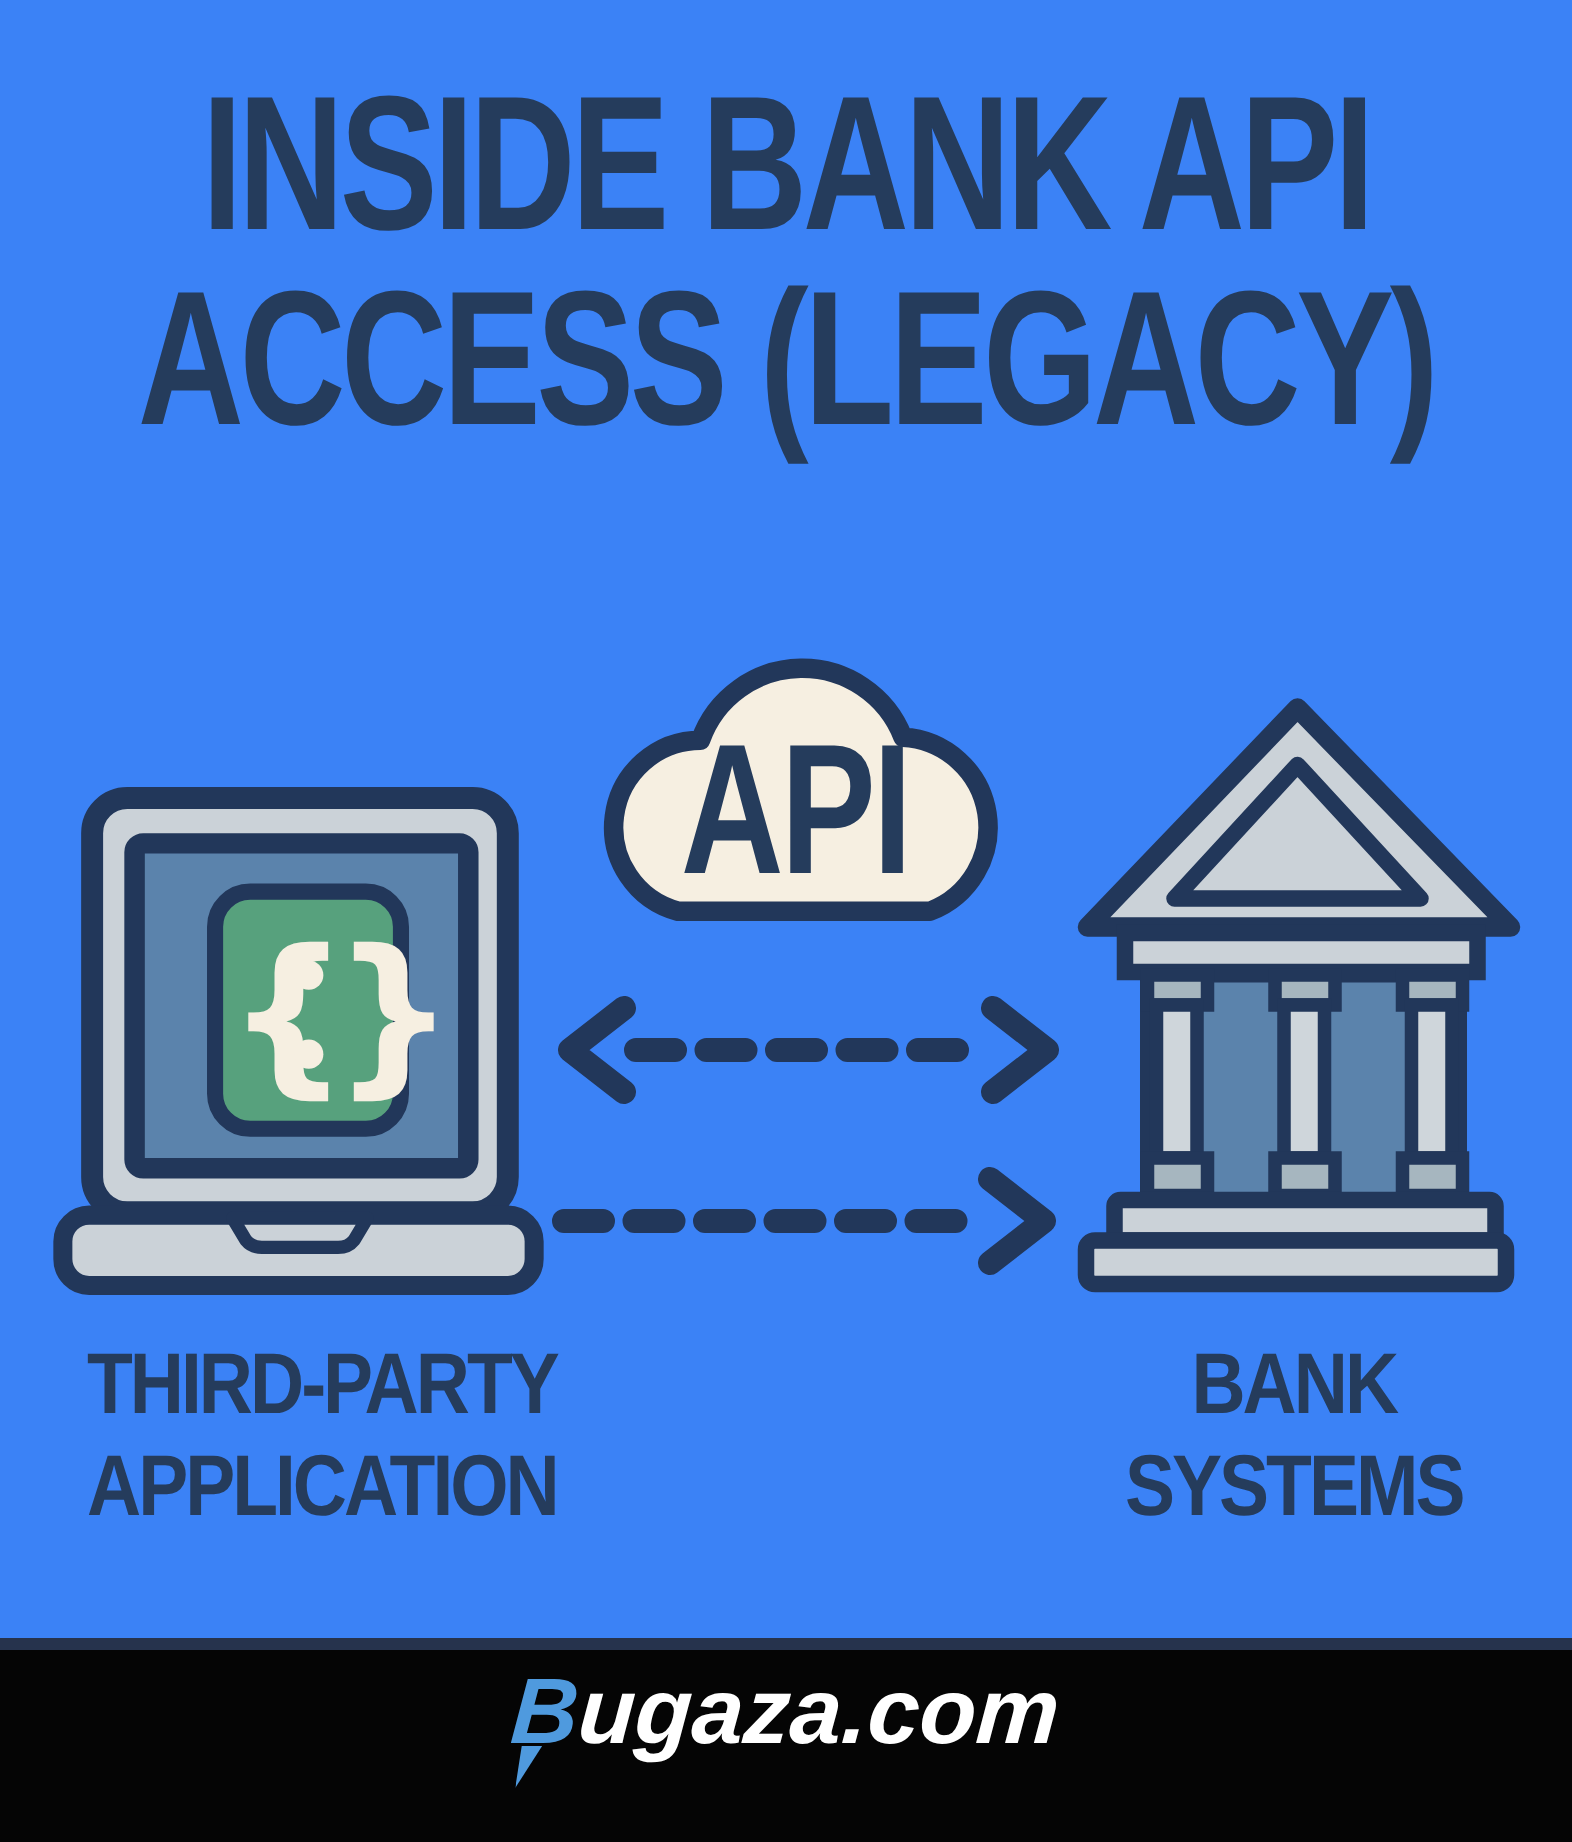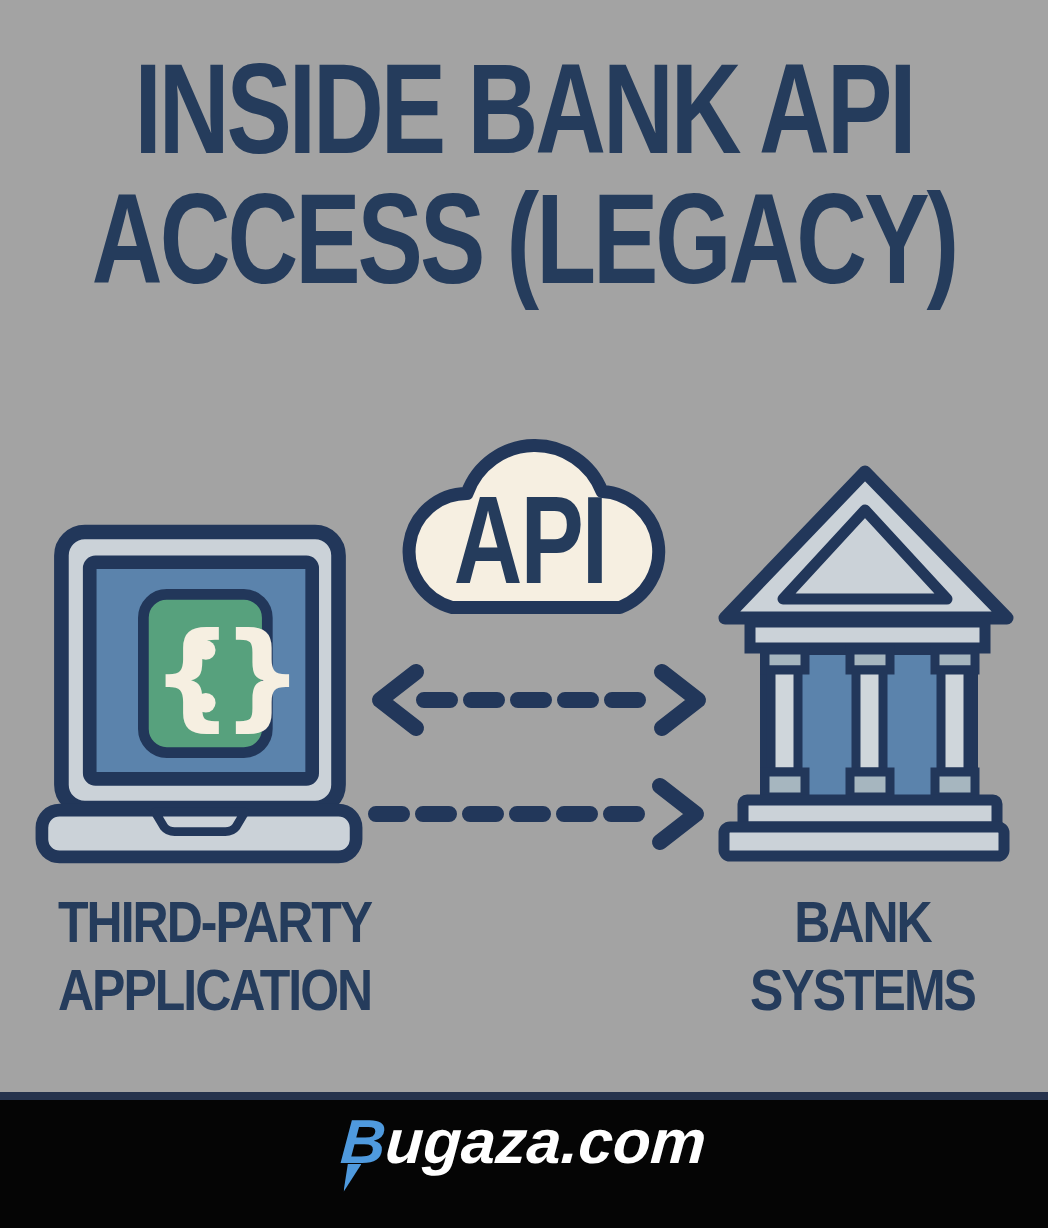--- a/index.html
+++ b/index.html
@@ -1,21 +1,21 @@
 <!DOCTYPE html>
 <html><head>
 <meta charset="utf-8">
 <style>
   * { margin:0; padding:0; box-sizing:border-box; }
   html,body { width:1048px; height:1228px; }
   body { font-family:"Liberation Sans", sans-serif; }
 
   .canvas {
     position:relative; width:1048px; height:1228px;
-    background:#a3a3a3; overflow:hidden;
+    background:#3b82f6; overflow:hidden;
   }
 
   
   .title {
     position:absolute; top:45px; left:0; width:1048px;
     text-align:center; color:#253c5c;
     font-size:98px; font-weight:bold; line-height:1.02;
     letter-spacing:-3px;
     transform:scaleY(1.3); transform-origin:top center;
   }

